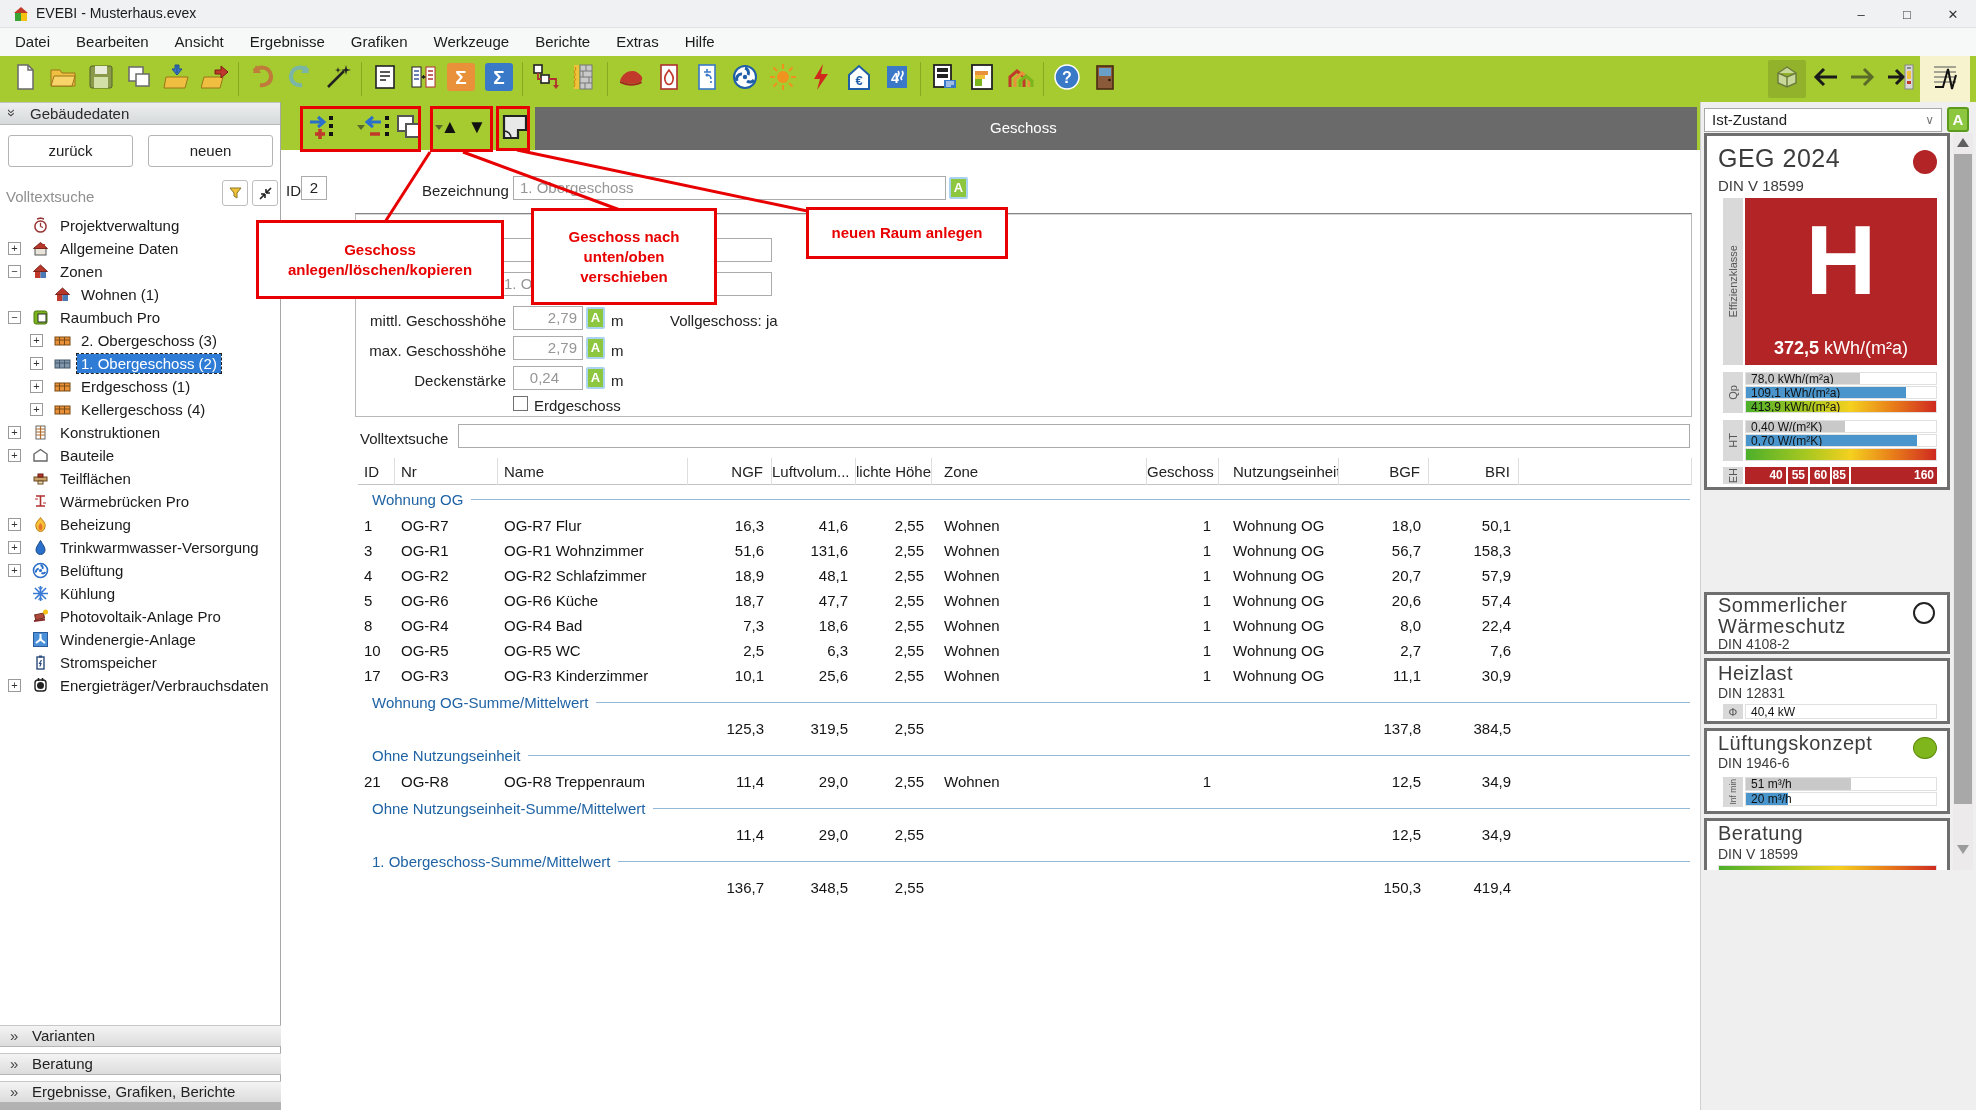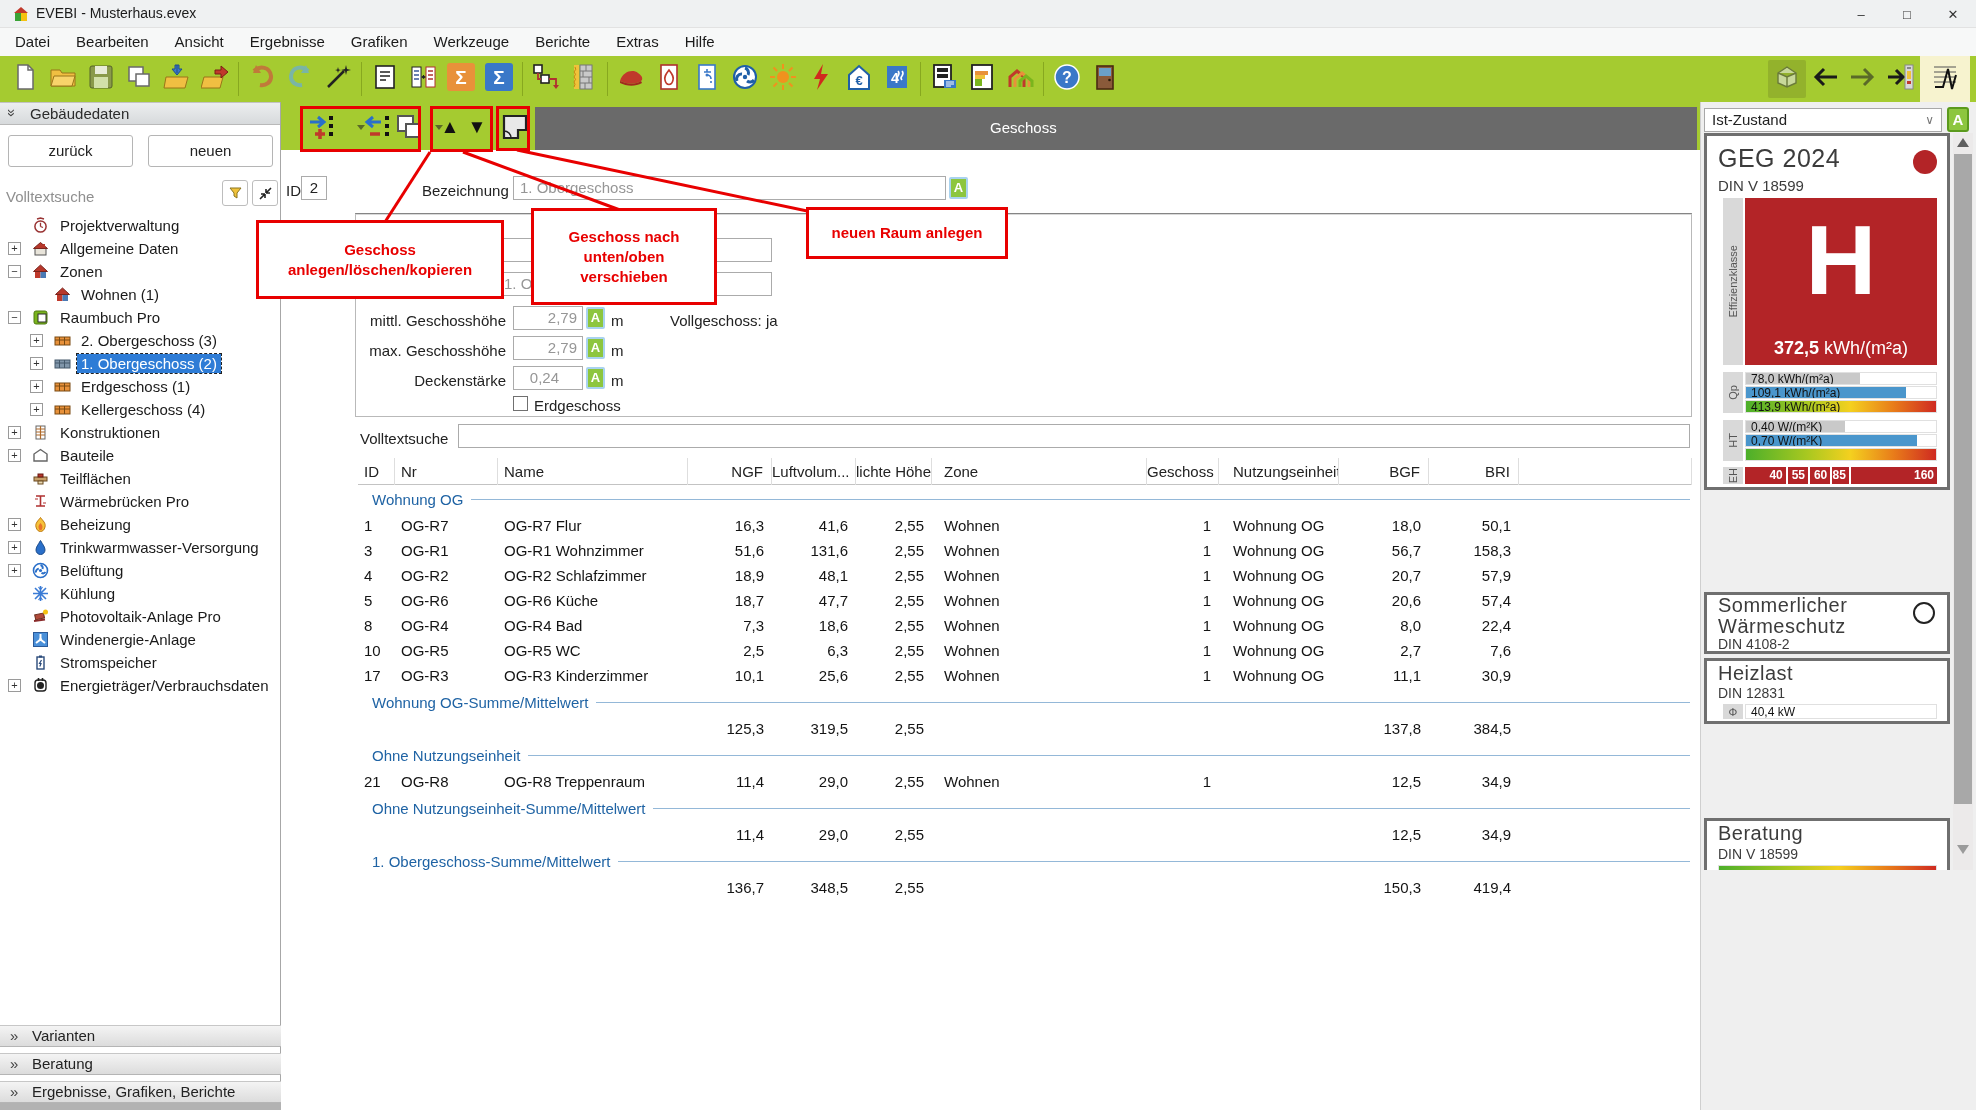--- a/index.html
+++ b/index.html
@@ -925,20 +925,38 @@
         <div class="vstrip" style="left:16px;top:43px;width:20px;height:15px;">
             <span style="writing-mode:horizontal-tb;transform:none;">Φ</span>
           </div>
         <div id="hlbars">
             <div class="track" style="left: 38px; top: 43px; width: 192px; height: 15px;">
               <span class="bl" style="line-height:14px;">40,4 kW</span>
             </div>
           </div>
       </div>
 
+      <div class="card" style="top:595px;height:86px;">
+        <div class="ctitle sm" style="top:1px;">Lüftungskonzept</div>
+        <div class="statdot" style="left:206px;top:6px;width:24px;height:22px;background:#7fb61c;border:1px solid #5d8c0d;"></div>
+        <div class="cnorm" style="top:24px;font-size:14px;">DIN 1946-6</div>
+        <div class="vstrip" style="left:16px;top:46px;width:20px;height:30px;">
+            <span style="font-size:8.5px;">Inf min</span>
+          </div>
+        <div id="lkbars">
+            <div class="track" style="left: 38px; top: 46px; width: 192px; height: 14px;">
+              <div class="fill gray" style="width:55%;"></div>
+              <span class="bl" style="line-height:13px;">51 m³/h</span>
+            </div>
+            <div class="track" style="left: 38px; top: 61px; width: 192px; height: 14px;">
+              <div class="fill blue" style="width:22%;"></div>
+              <span class="bl" style="line-height:13px;">20 m³/h</span>
+            </div>
+          </div>
+      </div>
 
       <div class="card" style="top:685px;height:78px;">
         <div class="ctitle sm" style="top:1px;">Beratung</div>
         <div class="cnorm" style="top:25px;font-size:14px;">DIN V 18599</div>
         <div class="track" style="left:11px;top:44px;width:219px;height:14px;">
             <div class="fill grad" style="width:100%;"></div>
           </div>
       </div>
     </div>
 

